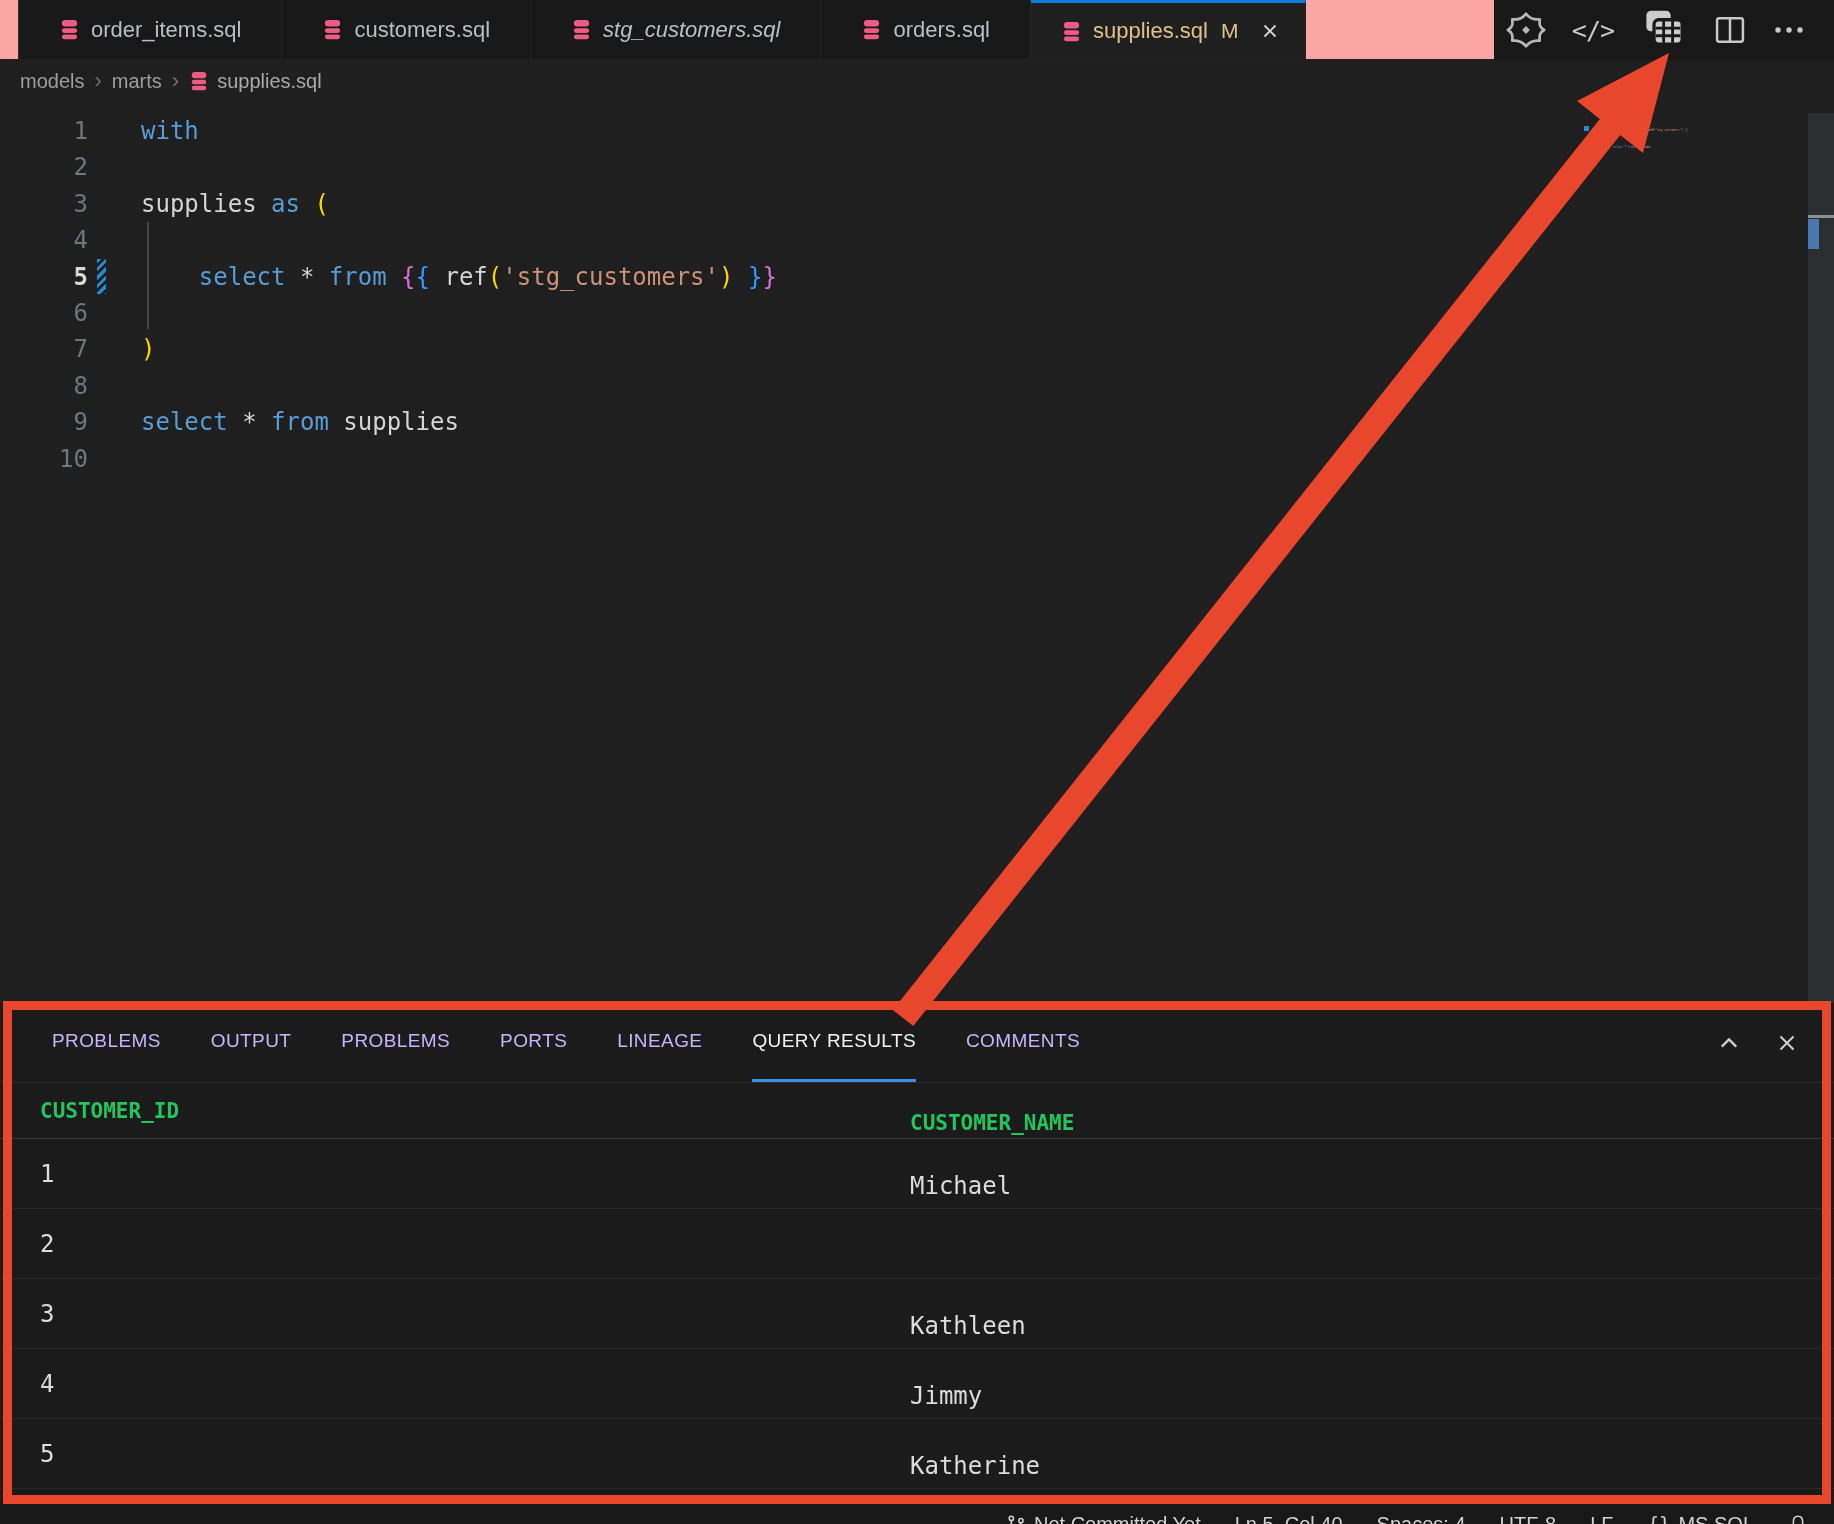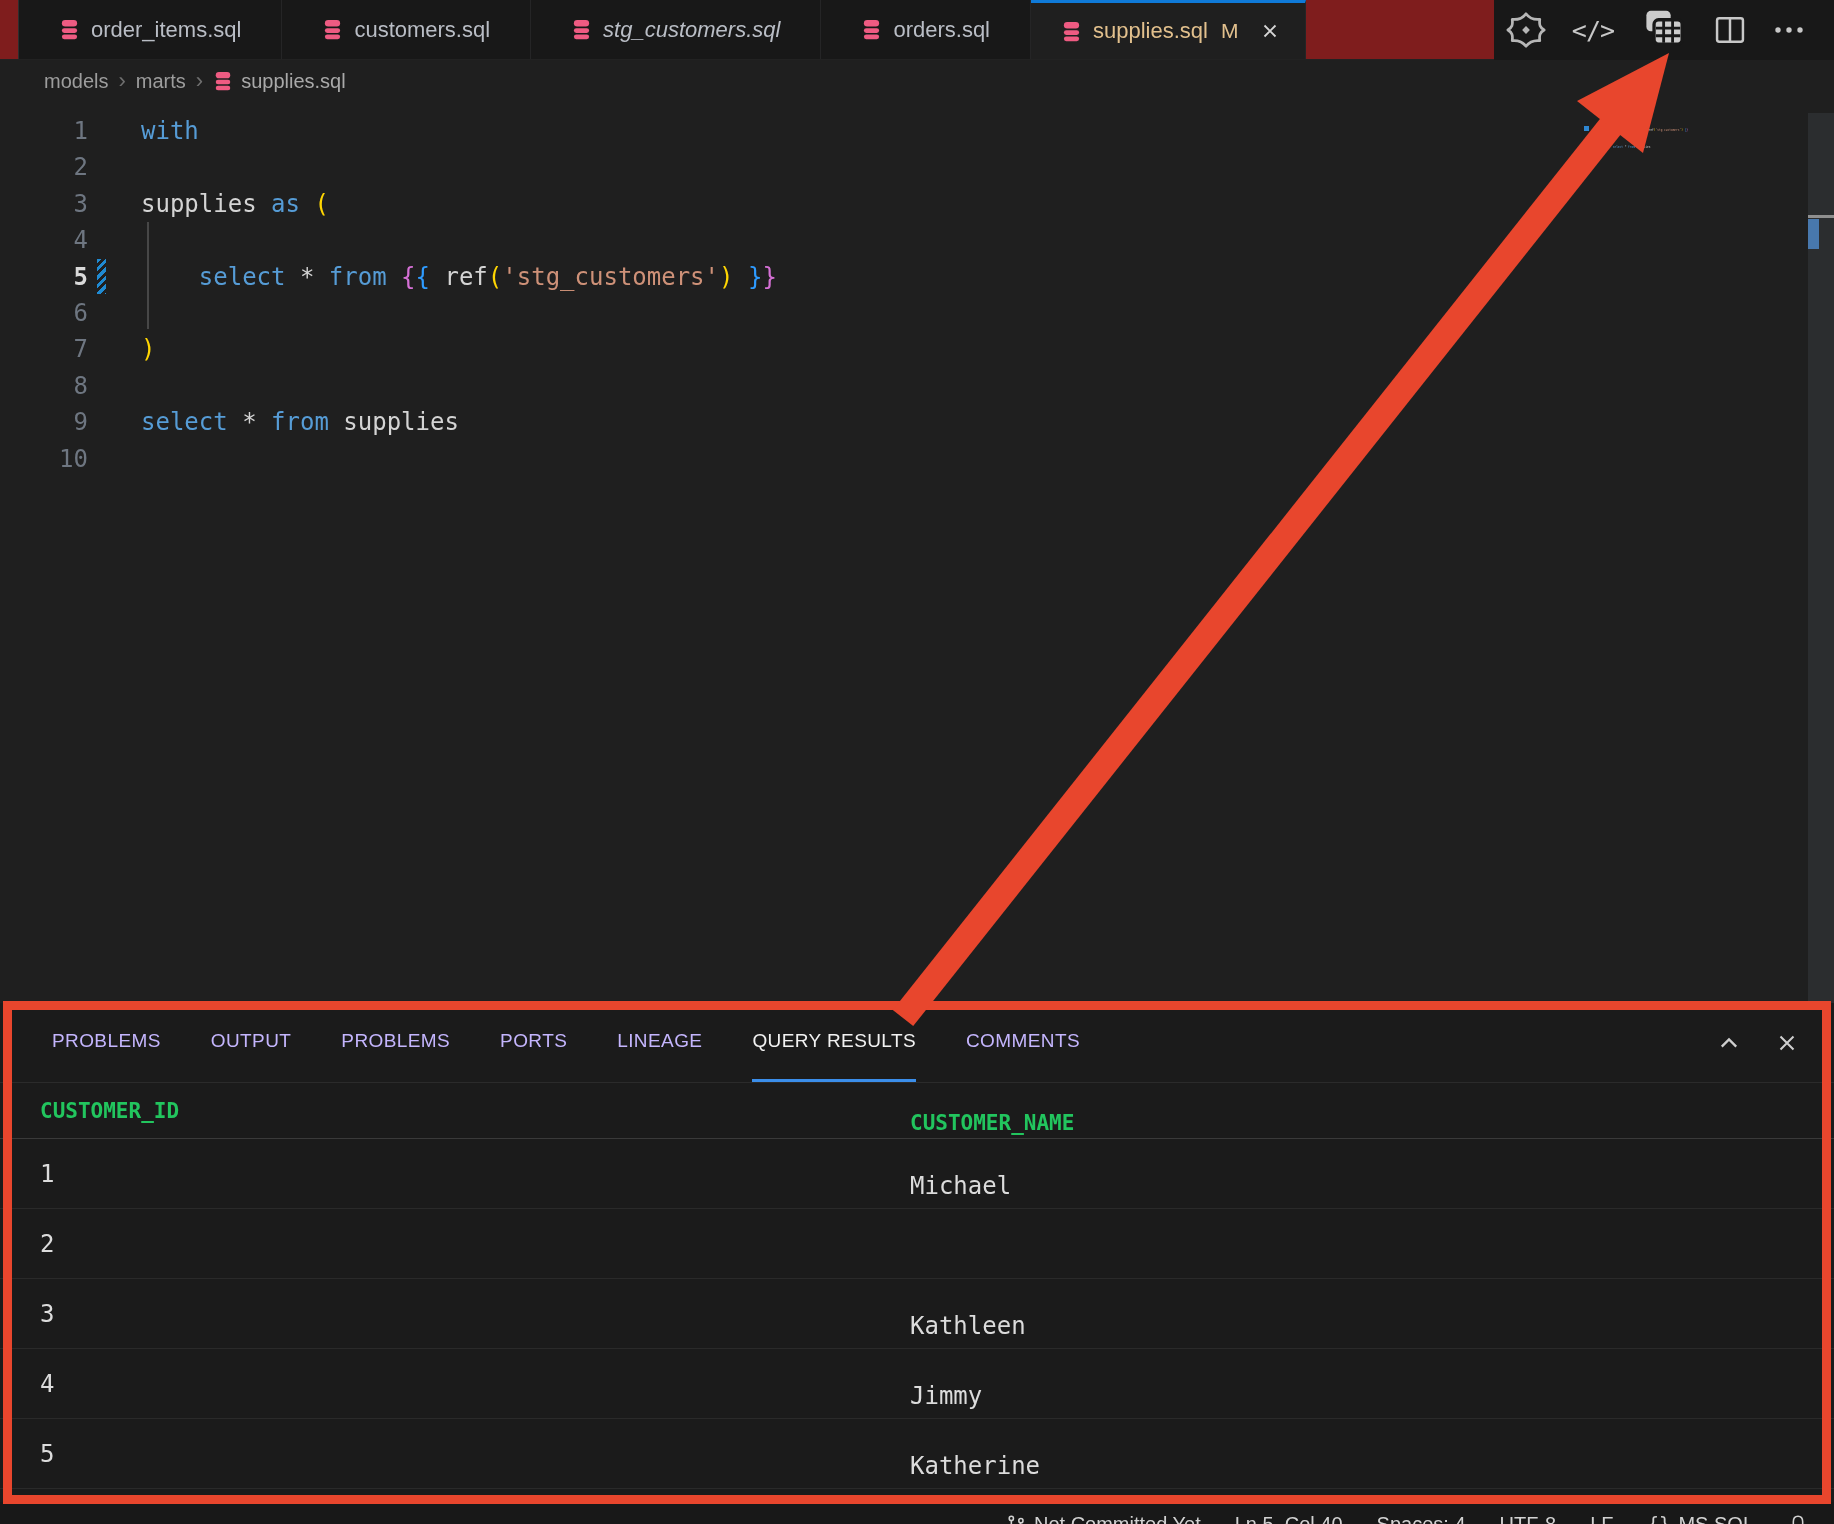--- a/index.html
+++ b/index.html
@@ -1,40 +1,40 @@
 <!DOCTYPE html>
 <html><head>
 <meta charset="utf-8">
 <style>
   * { margin:0; padding:0; box-sizing:border-box; }
   html,body { width:1834px; height:1524px; overflow:hidden; background:#1f1f1f;
     font-family:"Liberation Sans", sans-serif; }
 
   
   .tabbar { position:absolute; left:0; top:0; width:1834px; height:60px;
-    background:#7f1d1d; display:flex; align-items:stretch; border-bottom:1px solid #222; }
+    background:#fca5a5; display:flex; align-items:stretch; border-bottom:1px solid #222; }
   .tabbar-leftpad { width:19px; border-right:1px solid #2e2e2e; }
   .etab { display:flex; align-items:center; gap:11px; padding:0 40px;
     background:#181818; border-right:1px solid #252526; color:#b9bdc5;
     font-size:22px; cursor:pointer; position:relative; }
   .etab.italic .etab-label { font-style:italic; }
   .etab.active { background:#1f1f1f; color:#e2c08d; border-top:3.5px solid #0f7ad8; padding:0 24px 0 30px; }
   .etab .dbicon { flex:0 0 auto; }
   .etab-mod { color:#e2c08d; font-size:21px; margin-left:2px; }
   .etab-close { margin-left:10px; display:flex; align-items:center; }
   .tab-actions { position:absolute; right:0; top:0; height:60px; width:340px;
     background:#181818; display:flex; align-items:center; gap:26px; padding:0 30px 0 20px;
     justify-content:flex-end; }
   .action-btn { display:flex; align-items:center; justify-content:center; cursor:pointer;
     color:#c8c8c8; }
   .glyph-code { font-family:"DejaVu Sans Mono", monospace; font-size:25px; color:#c8c8c8; letter-spacing:-1px; }
 
   
   .breadcrumb { position:absolute; left:0; top:61px; width:1834px; height:40px;
-    display:flex; align-items:center; gap:10px; padding-left:44px;
+    display:flex; align-items:center; gap:10px; padding-left:20px;
     color:#9d9d9d; font-size:20px; background:#1f1f1f; }
   .crumb-sep { color:#6f6f6f; font-size:22px; }
   .crumb-file { display:flex; align-items:center; gap:8px; color:#a9a9a9; }
 
   
   .editor { position:absolute; left:0; top:101px; width:1834px; height:902px; background:#1f1f1f; }
   .gutter-nums { position:absolute; left:0; top:12px; width:88px; text-align:right;
     font-family:"DejaVu Sans Mono", monospace; font-size:24px; color:#6e7681; }
   .gutter-nums .ln { height:36.4px; line-height:36.4px; }
   .gutter-nums .ln.active { color:#dadada; font-weight:700; }

